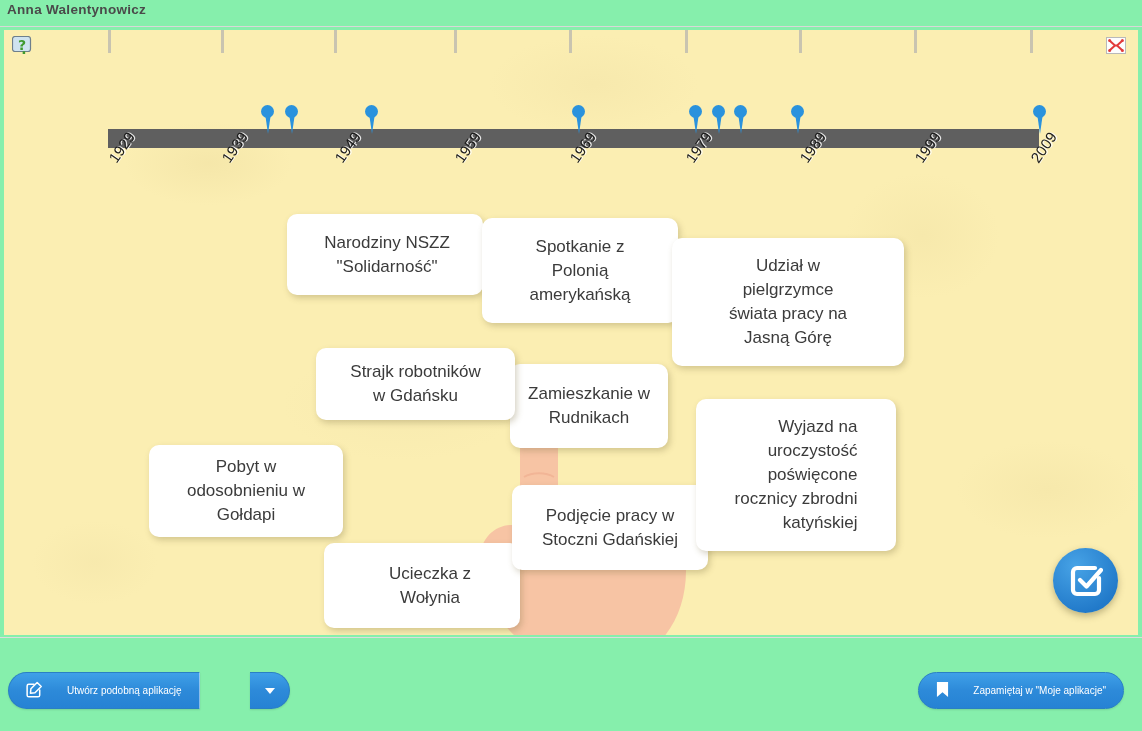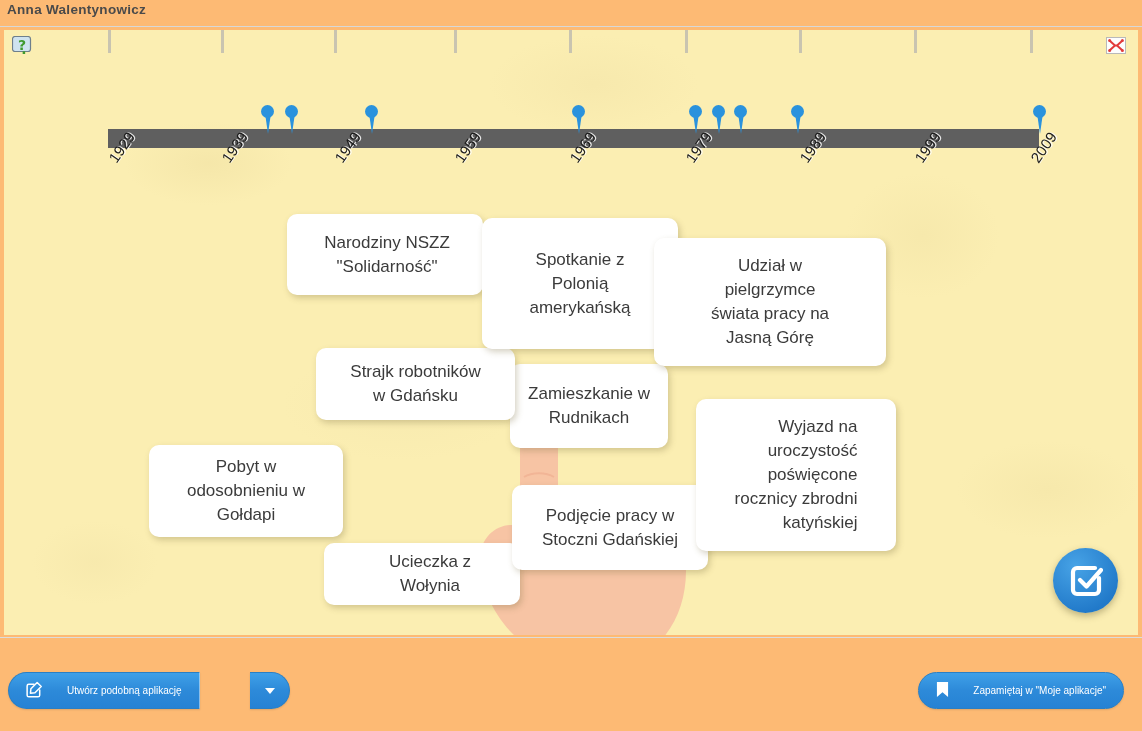--- a/index.html
+++ b/index.html
@@ -8,21 +8,21 @@
     width: 1142px; height: 731px;
     background: #ffffff;
     font-family: "Liberation Sans", sans-serif;
     overflow: hidden;
   }
 
   #app {
     position: relative;
     width: 1142px;
     height: 731px;
-    background: #fdba74;
+    background: #86efac;
   }
 
   
   .page-header {
     position: absolute;
     left: 0; top: 0;
     width: 1142px;
     height: 27px;
     padding-left: 7px;
     display: flex;
@@ -303,42 +303,42 @@
           <div class="pin-tail"></div>
         </div>
         <div class="marker" style="left: 1029px; top: 75px;">
           <div class="pin-head"></div>
           <div class="pin-tail"></div>
         </div>
       </div>
     <div id="events-layer">
         <div class="event-card" style="left: 283px; top: 184px; width: 196px; height: 81px; z-index: 6; padding-left: 16px;">Narodziny NSZZ
 "Solidarność"</div>
-        <div class="event-card" style="left: 478px; top: 188px; width: 196px; height: 131px; z-index: 7;">Spotkanie z
+        <div class="event-card" style="left: 478px; top: 188px; width: 196px; height: 105px; z-index: 7;">Spotkanie z
 Polonią
 amerykańską</div>
-        <div class="event-card" style="left: 650px; top: 208px; width: 232px; height: 128px; z-index: 8;">Udział w
+        <div class="event-card" style="left: 668px; top: 208px; width: 232px; height: 128px; z-index: 8;">Udział w
 pielgrzymce
 świata pracy na
 Jasną Górę</div>
         <div class="event-card" style="left: 312px; top: 318px; width: 199px; height: 72px; z-index: 5;">Strajk robotników
 w Gdańsku</div>
         <div class="event-card" style="left: 506px; top: 334px; width: 158px; height: 84px; z-index: 4;">Zamieszkanie w
 Rudnikach</div>
         <div class="event-card" style="left: 692px; top: 369px; width: 200px; height: 152px; z-index: 3; text-align: right;">Wyjazd na
 uroczystość
 poświęcone
 rocznicy zbrodni
 katyńskiej</div>
         <div class="event-card" style="left: 508px; top: 455px; width: 196px; height: 85px; z-index: 2;">Podjęcie pracy w
 Stoczni Gdańskiej</div>
         <div class="event-card" style="left: 145px; top: 415px; width: 194px; height: 92px; z-index: 1;">Pobyt w
 odosobnieniu w
 Gołdapi</div>
-        <div class="event-card" style="left: 320px; top: 513px; width: 196px; height: 62px; z-index: 1; padding-left: 28px;">Ucieczka z
+        <div class="event-card" style="left: 320px; top: 513px; width: 196px; height: 85px; z-index: 1; padding-left: 28px;">Ucieczka z
 Wołynia</div>
       </div>
 
     <div class="hand-cursor">
       <svg viewBox="0 0 230 290" width="230" height="290">
         <g fill="#f7c4a4">
           <path d="M46,22 C46,10 56,3 65,3 C74,3 84,10 84,22
                    L84,160 L46,160 Z"></path>
           <path d="M6,175 C6,152 22,140 38,140 L46,140 L46,100 L84,100
                    L84,122

